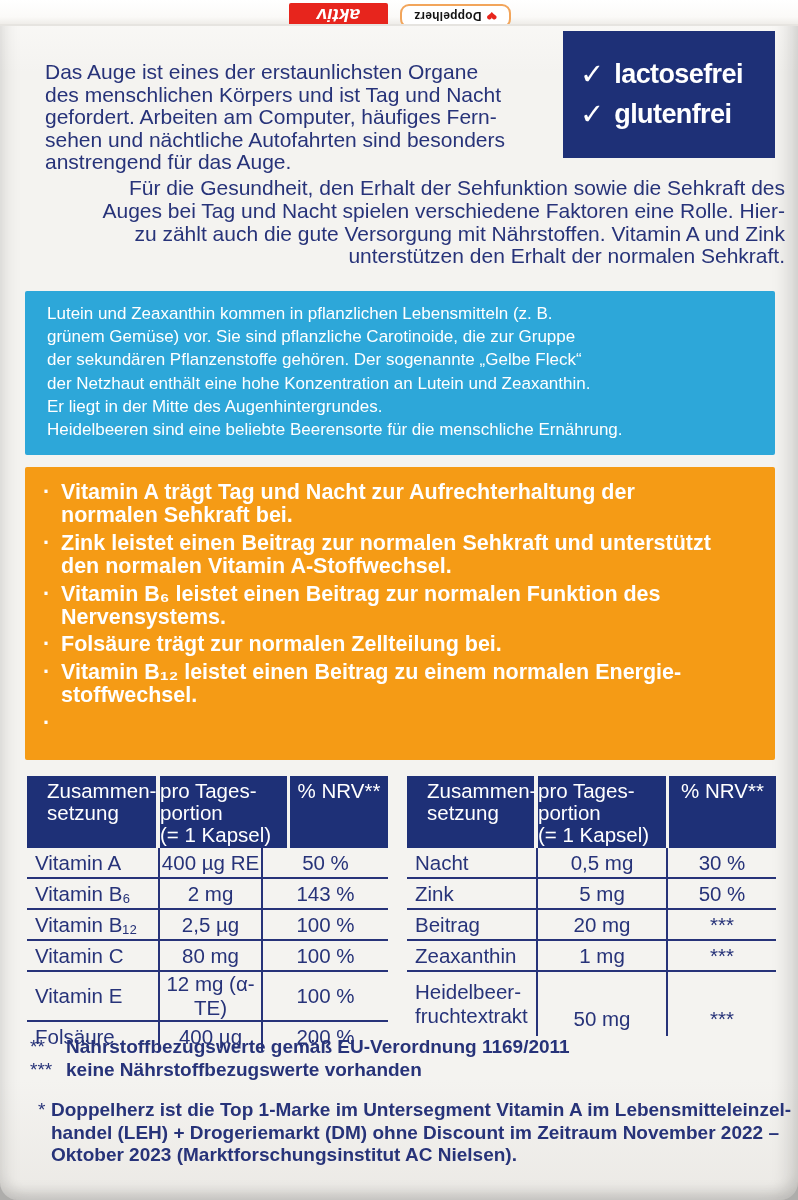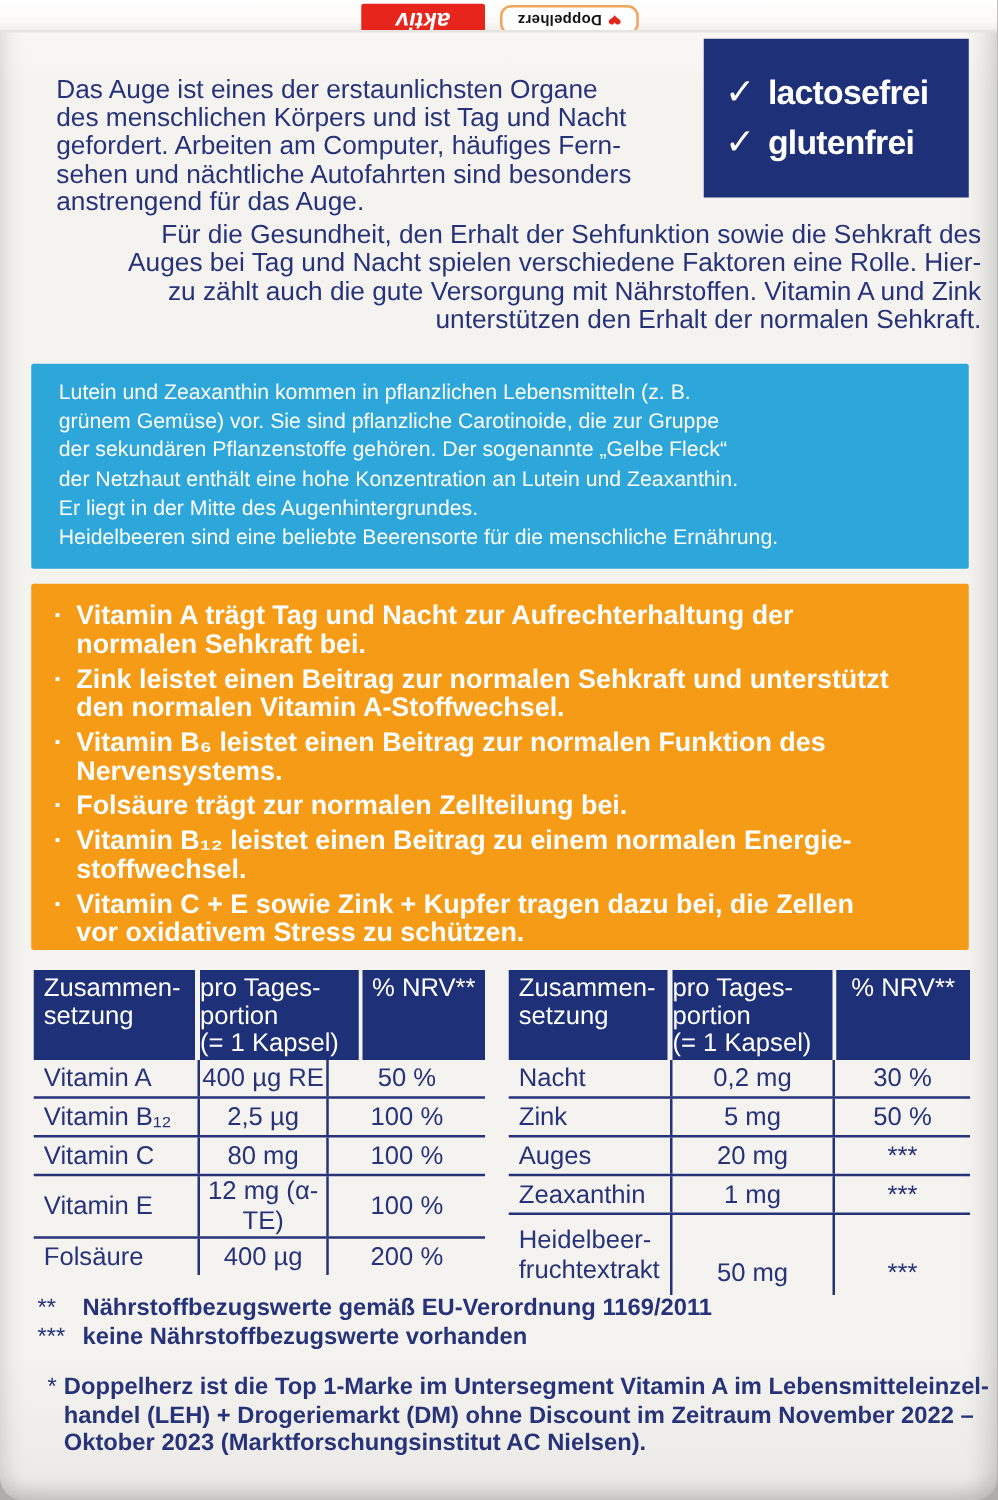--- a/index.html
+++ b/index.html
@@ -79,21 +79,21 @@
   .bullet-text { white-space:pre-line; }
   
   .ntable { position:absolute; top:776px; color:#273379; }
   .ntable.left  { left:27px;  width:361px; }
   .ntable.right { left:407px; width:369px; }
   .thead { display:flex; height:72px; }
   .th {
     background:#1e3077; color:#fff; font-size:20.5px; line-height:22px;
     box-sizing:border-box; white-space:pre-line; padding-top:4px;
   }
-  .th.c1 { padding-left:8px; }
+  .th.c1 { padding-left:20px; }
   .th.c2 { }
   .th.c3 { text-align:center; }
   .ntable.left  .th.c1 { width:129px; margin-right:4px; }
   .ntable.left  .th.c2 { width:127px; margin-right:3px; }
   .ntable.left  .th.c3 { flex:1; }
   .ntable.right .th.c1 { width:127px; margin-right:4px; }
   .ntable.right .th.c2 { width:128px; margin-right:3px; }
   .ntable.right .th.c3 { flex:1; }
   .trow { display:flex; min-height:29px; }
   .trow + .trow { border-top:2px solid #273379; }
@@ -183,40 +183,43 @@
       <span class="bullet-dot">·</span>
       <span class="bullet-text">Folsäure trägt zur normalen Zellteilung bei.</span>
     </div>
     <div class="bullet-item">
       <span class="bullet-dot">·</span>
       <span class="bullet-text">Vitamin B₁₂ leistet einen Beitrag zu einem normalen Energie-
 stoffwechsel.</span>
     </div>
     <div class="bullet-item">
       <span class="bullet-dot">·</span>
-      <span class="bullet-text">Vitamin C + E sowie Zink + Kupfer tragen dazu bei, die Zellen
-vor oxidativem Stress zu schützen.</span>
     </div>
   </div>
 
   <div class="ntable left">
     <div class="thead">
       <div class="th c1">Zusammen-
 setzung</div>
       <div class="th c2">pro Tages-
 portion
 (= 1 Kapsel)</div>
       <div class="th c3">% NRV**</div>
     </div>
     <div class="trow">
       <div class="td c1">Vitamin A</div>
       <div class="td c2">400 µg RE</div>
       <div class="td c3">50 %</div>
     </div>
     <div class="trow">
+      <div class="td c1">Vitamin B₆</div>
+      <div class="td c2">2 mg</div>
+      <div class="td c3">143 %</div>
+    </div>
+    <div class="trow">
       <div class="td c1">Vitamin B₁₂</div>
       <div class="td c2">2,5 µg</div>
       <div class="td c3">100 %</div>
     </div>
     <div class="trow">
       <div class="td c1">Vitamin C</div>
       <div class="td c2">80 mg</div>
       <div class="td c3">100 %</div>
     </div>
     <div class="trow">
@@ -235,30 +238,30 @@
     <div class="thead">
       <div class="th c1">Zusammen-
 setzung</div>
       <div class="th c2">pro Tages-
 portion
 (= 1 Kapsel)</div>
       <div class="th c3">% NRV**</div>
     </div>
     <div class="trow">
       <div class="td c1">Nacht</div>
-      <div class="td c2">0,2 mg</div>
+      <div class="td c2">0,5 mg</div>
       <div class="td c3">30 %</div>
     </div>
     <div class="trow">
       <div class="td c1">Zink</div>
       <div class="td c2">5 mg</div>
       <div class="td c3">50 %</div>
     </div>
     <div class="trow">
-      <div class="td c1">Auges</div>
+      <div class="td c1">Beitrag</div>
       <div class="td c2">20 mg</div>
       <div class="td c3">***</div>
     </div>
     <div class="trow">
       <div class="td c1">Zeaxanthin</div>
       <div class="td c2">1 mg</div>
       <div class="td c3">***</div>
     </div>
     <div class="trow tall">
       <div class="td c1">Heidelbeer-

